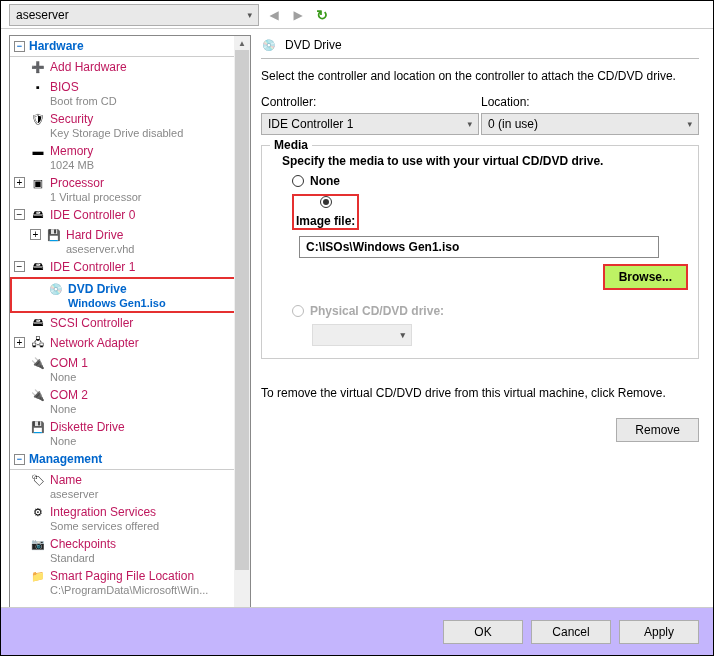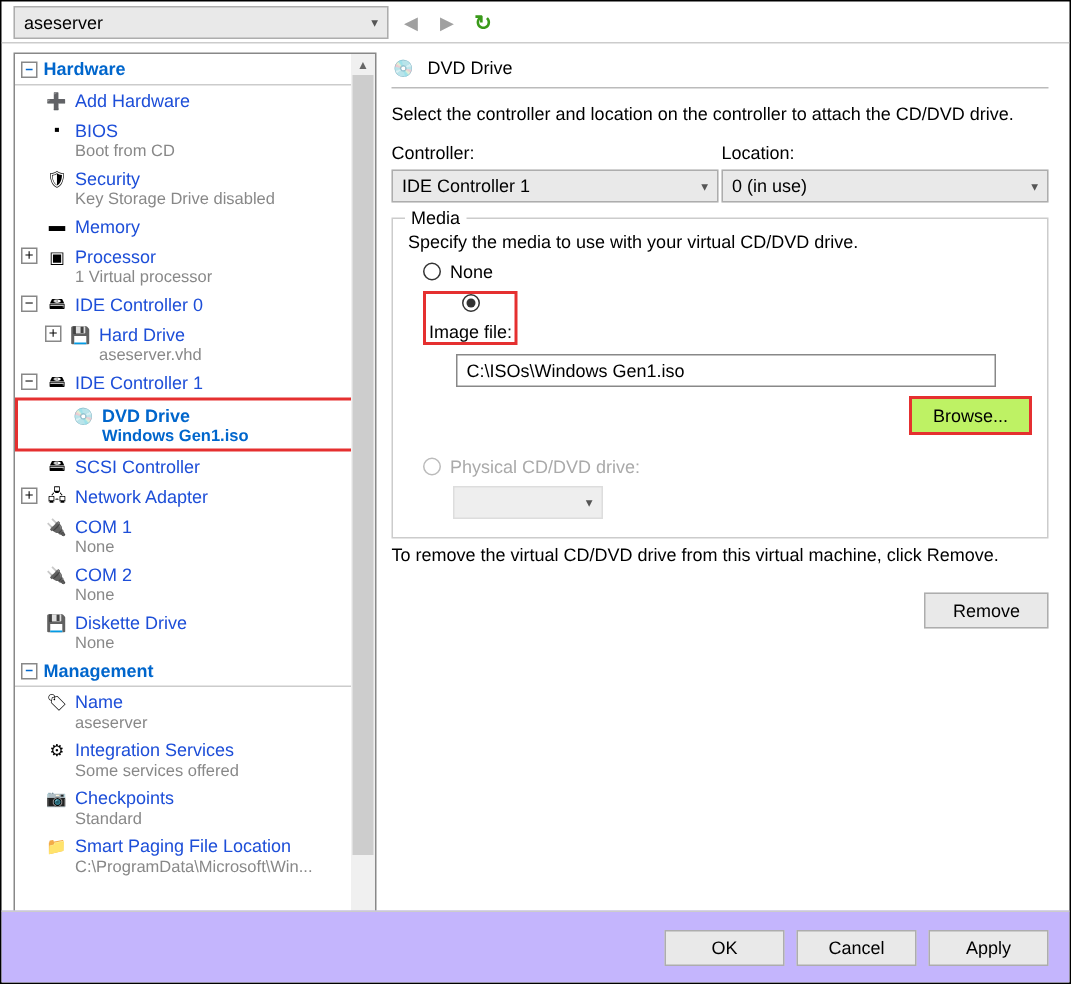--- a/index.html
+++ b/index.html
@@ -9,42 +9,42 @@
 .nav-btn { width: 18px; height: 18px; display: flex; align-items: center; justify-content: center; cursor: pointer; }
 .nav-btn.disabled { color: #a0a0a0; }
 .refresh-icon { color: #3a9a1a; font-weight: bold; font-size: 14px; }
 .main { display: flex; height: 590px; }
 .sidebar { width: 242px; border: 1px solid #888; margin: 6px 0 0 8px; overflow: auto; position: relative; }
 .section-header { display: flex; align-items: center; gap: 4px; padding: 3px 4px; color: #0066cc; font-weight: bold; border-bottom: 1px solid #ccc; }
 .expand-box { width: 11px; height: 11px; border: 1px solid #888; display: flex; align-items: center; justify-content: center; font-size: 9px; line-height: 1; background: #fff; }
 .tree-item { padding: 2px 0 2px 20px; position: relative; }
 .tree-item.l2 { padding-left: 36px; }
 .item-row { display: flex; align-items: center; gap: 4px; }
-.item-label { color: #1d4ed8; }
+.item-label { color: #be185d; }
 .item-sub { color: #888; padding-left: 20px; font-size: 11px; }
 .tree-icon { width: 16px; height: 16px; display: inline-flex; align-items: center; justify-content: center; font-size: 11px; }
 .selected { border: 2px solid #e53030; padding: 2px; }
 .selected .item-label { color: #0066cc; font-weight: bold; }
 .selected .item-sub { color: #0066cc; font-weight: bold; }
 .expander { position: absolute; left: 4px; width: 11px; height: 11px; border: 1px solid #888; display: flex; align-items: center; justify-content: center; font-size: 10px; line-height: 1; background: #fff; top: 4px; }
 .content { flex: 1; padding: 8px 14px 0 10px; }
 .pane-header { display: flex; align-items: center; gap: 8px; padding-bottom: 3px; }
 .pane-title { color: #000; }
 .hr { border: none; border-top: 1px solid #bbb; margin: 2px 0 10px 0; }
 .desc { margin-bottom: 12px; }
 .row { display: flex; gap: 2px; margin-bottom: 4px; }
 .col { flex: 1; }
 .combo { height: 22px; border: 1px solid #adadad; background: #e9e9e9; display: flex; align-items: center; justify-content: space-between; padding: 0 6px; width: 100%; }
-.fieldset { border: 1px solid #ccc; margin-top: 10px; padding: 8px 10px 12px 10px; position: relative; }
+.fieldset { border: 1px solid #ccc; margin-top: 10px; padding: 8px 10px 12px 20px; position: relative; font-weight: bold; }
 .fieldset-legend { position: absolute; top: -8px; left: 8px; background: #fff; padding: 0 4px; }
 .radio-row { display: flex; align-items: center; gap: 6px; margin: 6px 0; padding-left: 10px; }
 .radio { width: 12px; height: 12px; border: 1px solid #333; border-radius: 50%; display: inline-flex; align-items: center; justify-content: center; }
 .radio.checked::after { content: ""; width: 6px; height: 6px; background: #333; border-radius: 50%; }
 .radio.disabled { border-color: #bbb; }
-.textbox { border: 1px solid #888; height: 22px; padding: 0 6px; display: flex; align-items: center; margin: 4px 0 0 32px; width: 360px; }
+.textbox { border: 1px solid #888; height: 22px; padding: 0 6px; display: flex; align-items: center; margin: 4px 0 0 17px; width: 360px; }
 .browse-btn { border: 2px solid #e53030; padding: 4px 14px; background: #bef264; float: right; margin-top: 6px; }
 .disabled-label { color: #aaa; }
 .dropdown-disabled { width: 100px; height: 22px; background: #eee; border: 1px solid #ddd; margin-left: 30px; display: flex; align-items: center; justify-content: flex-end; padding-right: 6px; color: #bbb; }
 .remove-row { text-align: right; margin-top: 18px; }
 .btn { border: 1px solid #adadad; background: #e9e9e9; padding: 4px 18px; min-width: 80px; text-align: center; display: inline-block; }
 .footer { position: absolute; bottom: 0; left: 0; right: 0; height: 48px; border-top: 1px solid #ccc; display: flex; justify-content: flex-end; align-items: center; gap: 8px; padding-right: 14px; background: #c4b5fd; }
 .chev { font-size: 9px; color: #555; }
 .highlight-box { border: 2px solid #e53030; padding: 0 2px; display: inline-flex; align-items: center; gap: 6px; flex-direction: column; }
 .scrollbar-track { position: absolute; right: 0; top: 0; bottom: 0; width: 16px; background: #f0f0f0; }
 .scrollbar-thumb { position: absolute; left: 1px; right: 1px; top: 14px; height: 520px; background: #cdcdcd; }
@@ -93,20 +93,21 @@
           <span class="item-label">Security</span>
         </div>
       <div class="item-sub">Key Storage Drive disabled</div>
     </div>
 
     <div class="tree-item">
       <div class="item-row">
           <span class="tree-icon">▬</span>
           <span class="item-label">Memory</span>
         </div>
+      <div class="item-sub">1024 MB</div>
     </div>
 
     <div class="tree-item">
       <span class="expander">+</span>
       <div class="item-row">
           <span class="tree-icon">▣</span>
           <span class="item-label">Processor</span>
         </div>
       <div class="item-sub">1 Virtual processor</div>
     </div>
@@ -276,21 +277,21 @@
 
       <div class="radio-row" style="margin-top:14px">
         <span class="radio disabled"></span>
         <span class="disabled-label">Physical CD/DVD drive:</span>
       </div>
       <div class="dropdown-disabled">
           <span class="chev">▾</span>
         </div>
     </div>
 
-    <div style="margin-top:4px">To remove the virtual CD/DVD drive from this virtual machine, click Remove.</div>
+    <div style="margin-top:27px">To remove the virtual CD/DVD drive from this virtual machine, click Remove.</div>
     <div class="remove-row">
       <span class="btn">Remove</span>
     </div>
   </div>
 </div>
 
 <div class="footer">
   <span class="btn">OK</span>
   <span class="btn">Cancel</span>
   <span class="btn">Apply</span>

